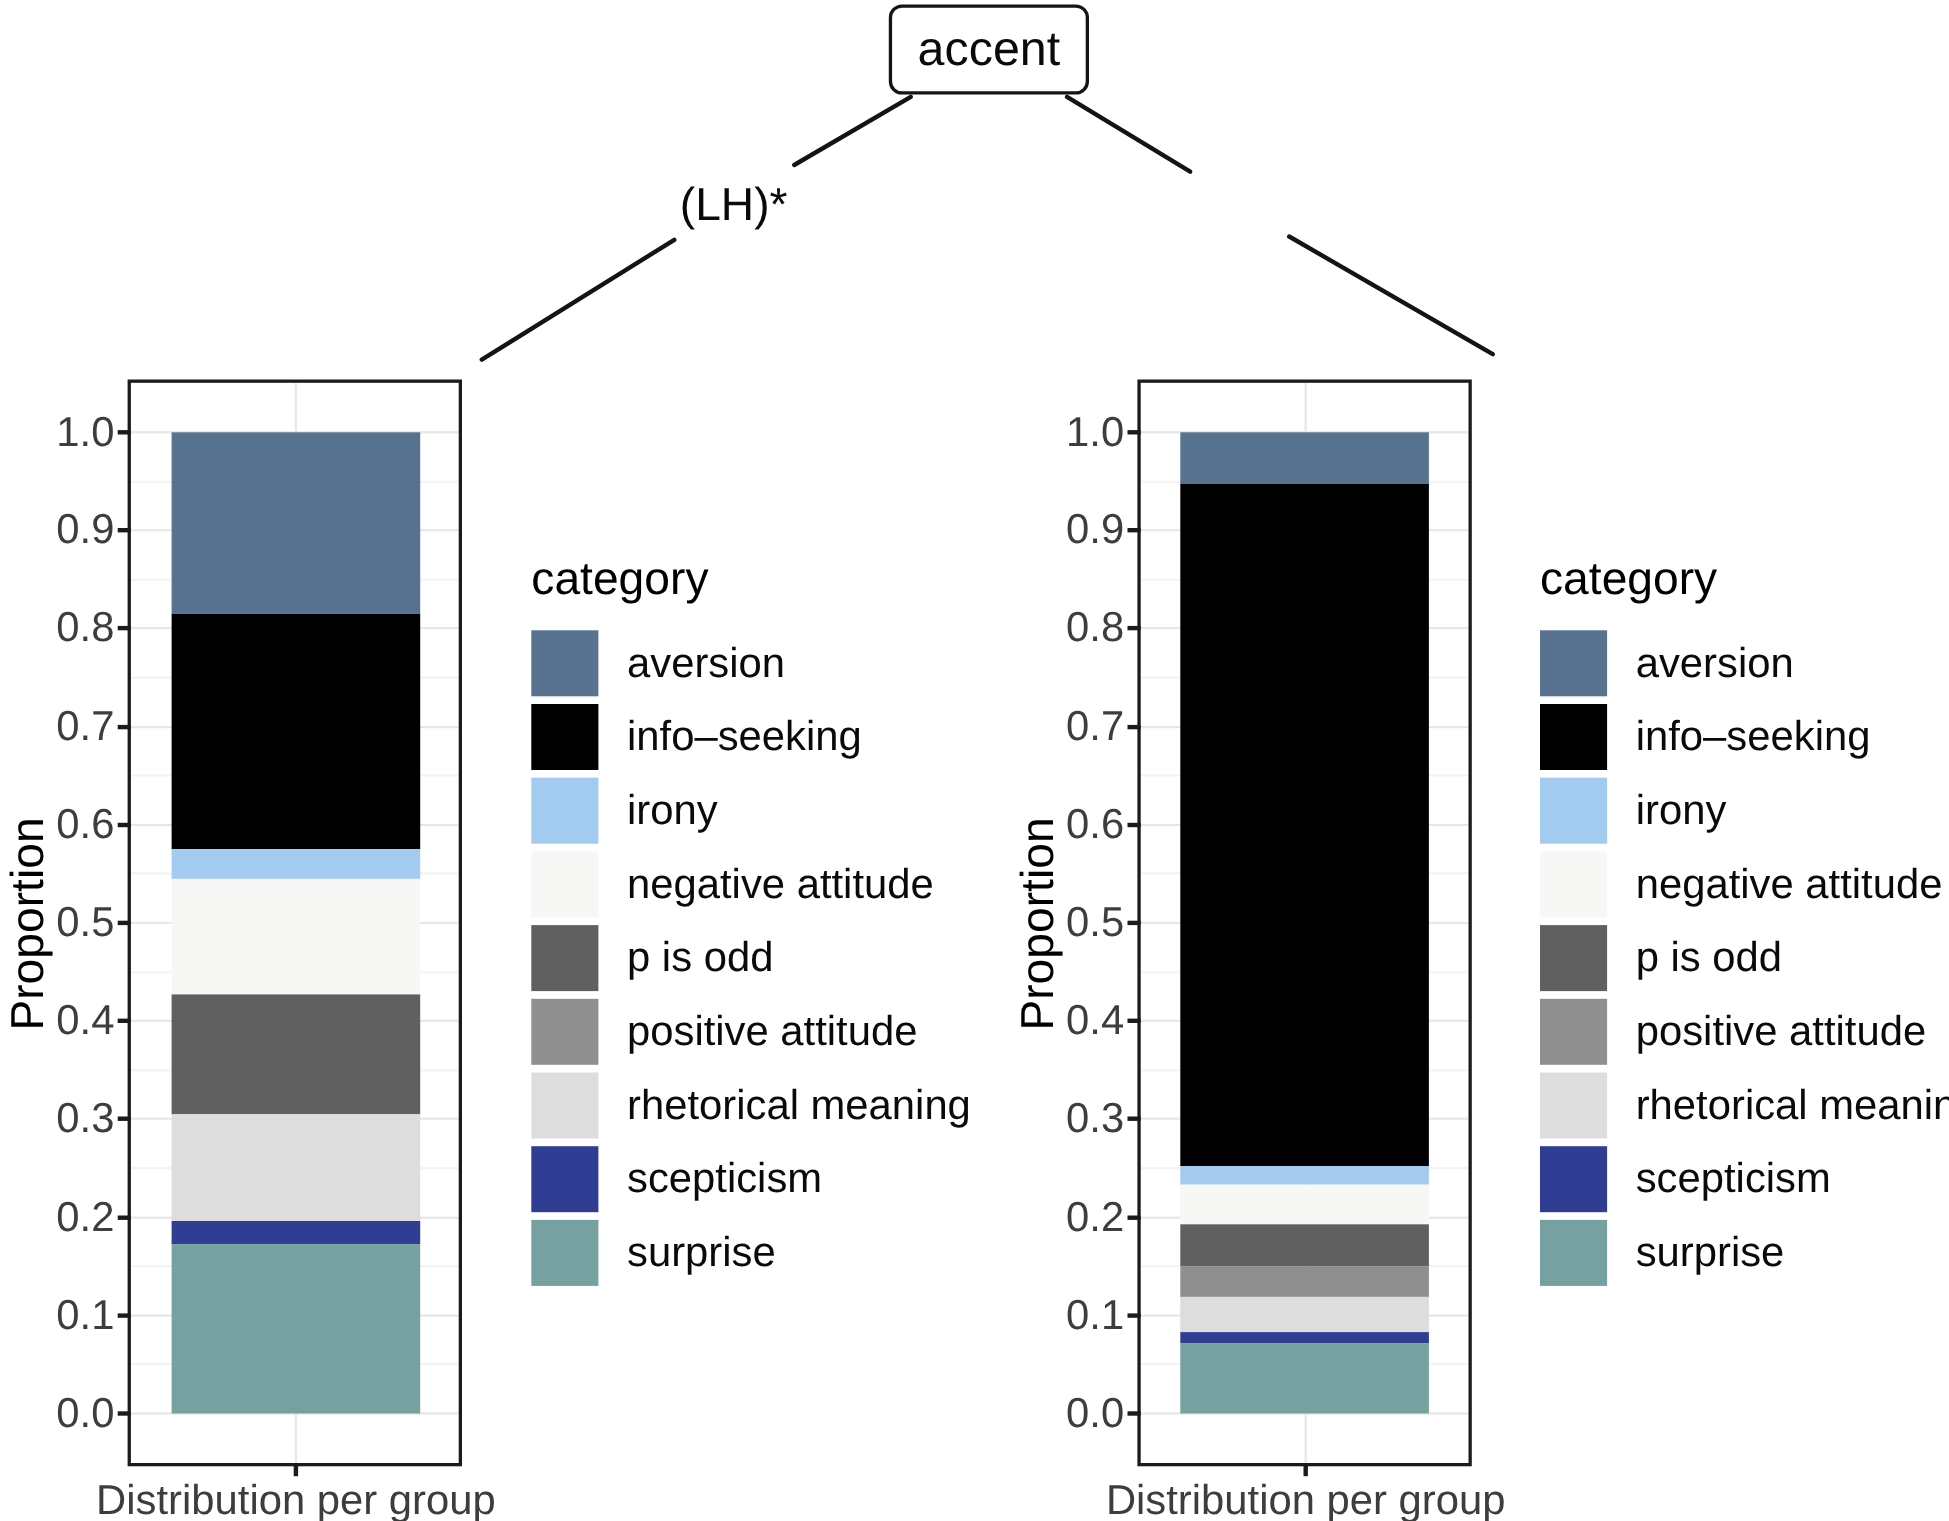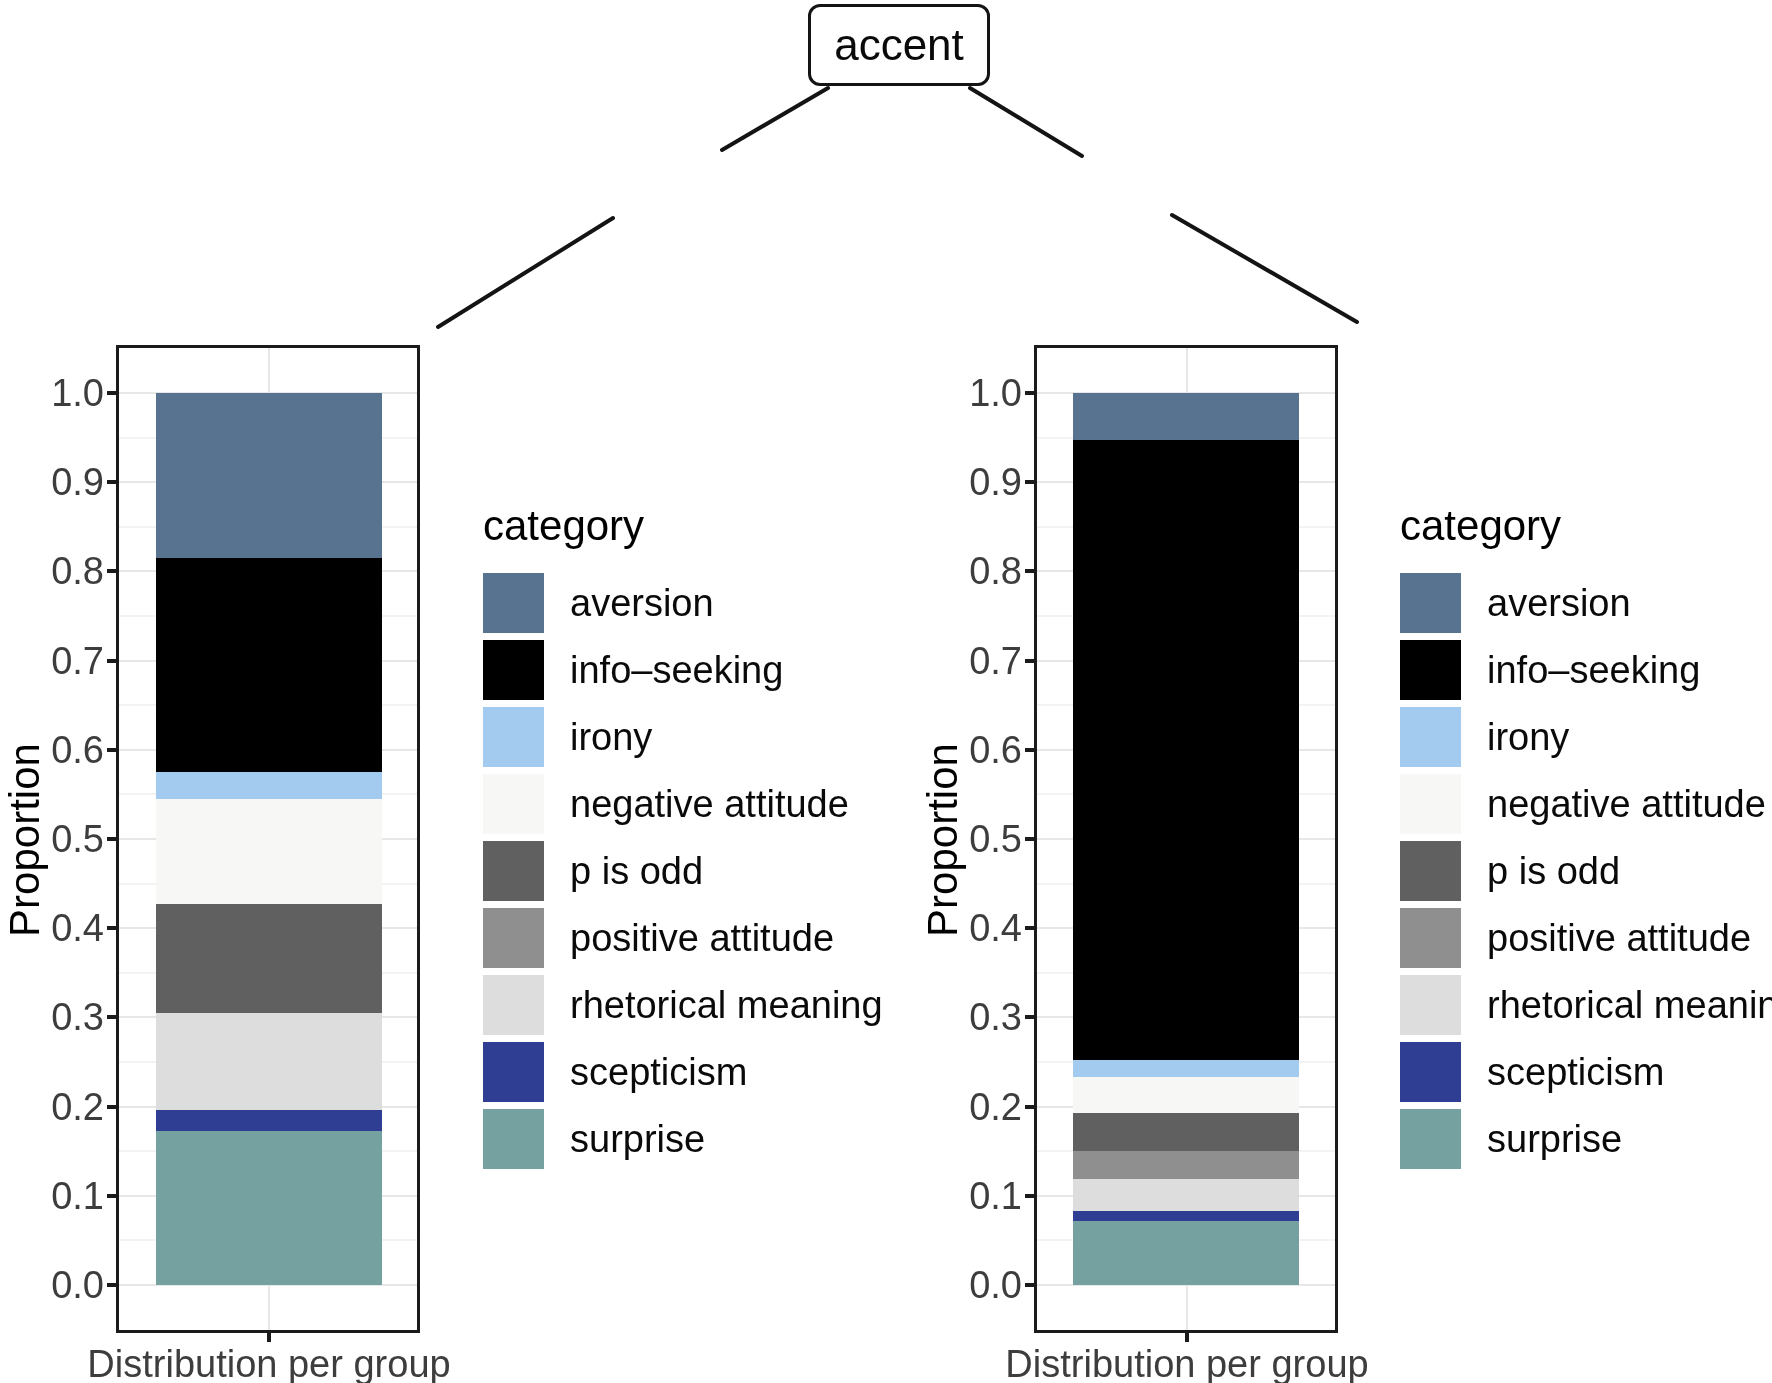--- a/index.html
+++ b/index.html
@@ -43,20 +43,21 @@
   <svg class="tree-lines" width="1772" height="1383" viewBox="0 0 1772 1383">
     <line x1="828" y1="88" x2="722" y2="150" stroke="#141414" stroke-width="4" stroke-linecap="round"></line>
     <line x1="613" y1="218" x2="438" y2="327" stroke="#141414" stroke-width="4" stroke-linecap="round"></line>
     <line x1="970" y1="88" x2="1082" y2="156" stroke="#141414" stroke-width="4" stroke-linecap="round"></line>
     <line x1="1172" y1="215" x2="1357" y2="322" stroke="#141414" stroke-width="4" stroke-linecap="round"></line>
   </svg>
 
   <div class="node-box">
     <span>accent</span>
   </div>
+  <div class="branch-label left">(LH)*</div>
 
   <section class="chart-layer">
     <div class="plot-area" style="left: 119px;">
         <div class="gridline major" style="top: 936px;"></div>
         <div class="gridline minor" style="top: 891.4px;"></div>
         <div class="gridline major" style="top: 846.8px;"></div>
         <div class="gridline minor" style="top: 802.2px;"></div>
         <div class="gridline major" style="top: 757.6px;"></div>
         <div class="gridline minor" style="top: 713px;"></div>
         <div class="gridline major" style="top: 668.4px;"></div>

